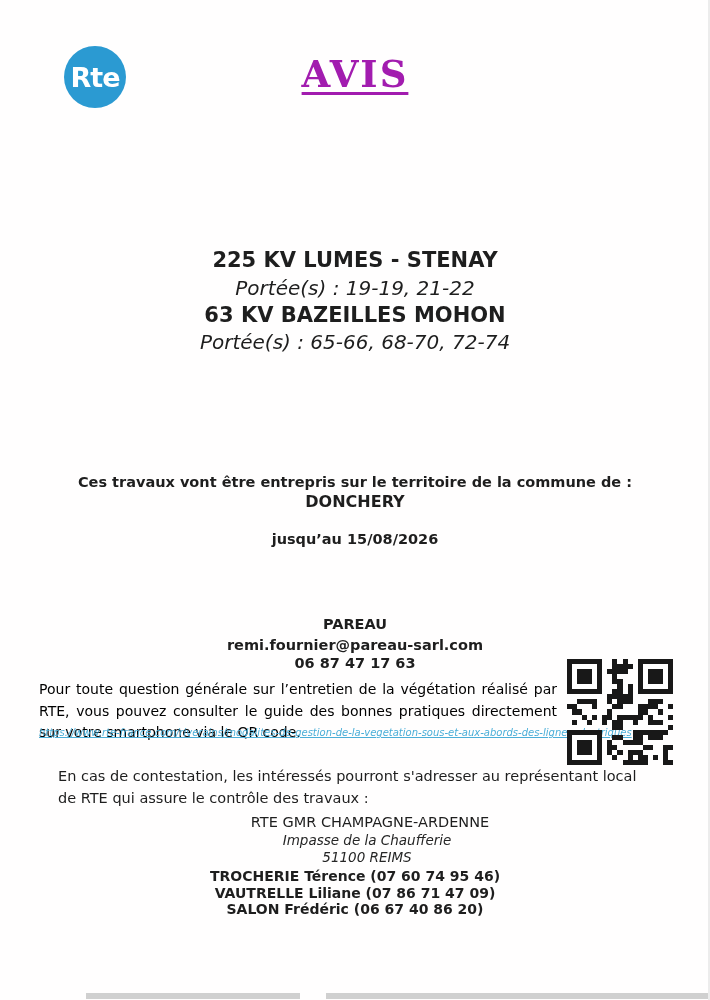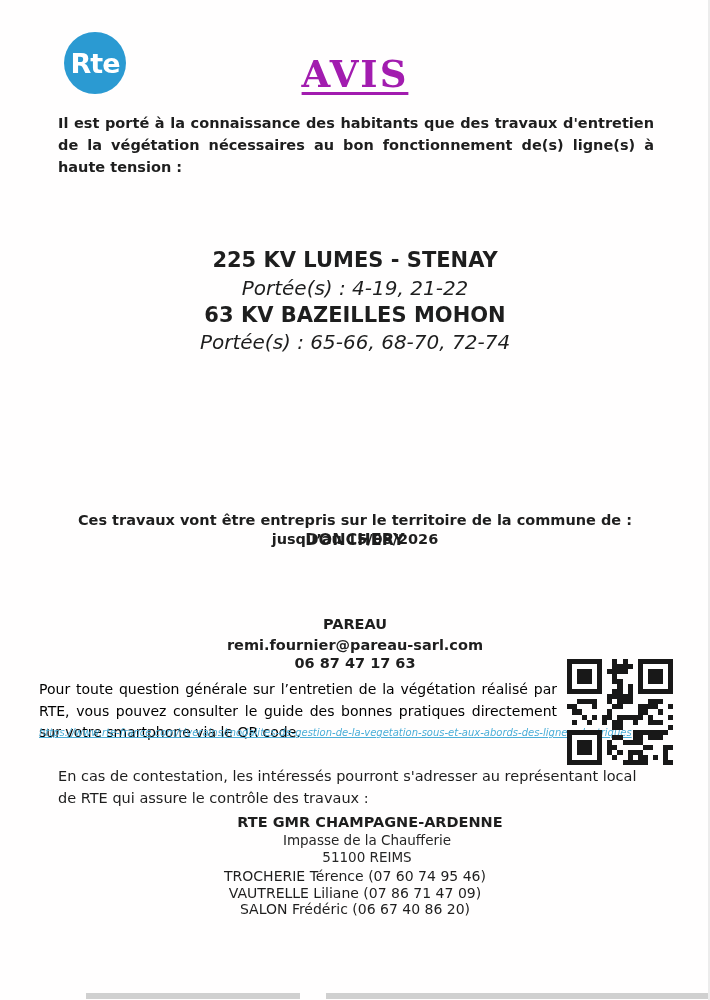--- a/index.html
+++ b/index.html
@@ -12,21 +12,21 @@
   body{font-family:"DejaVu Sans","Liberation Sans",sans-serif;color:var(--ink);}
   .page{
     position:relative;
     width:710px;height:1000px;
     margin:0 auto;
     background:#fffefe;
     overflow:hidden;
   }
   
   .logo{
-    position:absolute;left:64px;top:32px;
+    position:absolute;left:64px;top:46px;
     width:62px;height:62px;border-radius:50%;
     background:var(--logo-blue);
     display:flex;align-items:center;justify-content:center;
   }
   .logo-text{
     color:#ffffff;font-weight:bold;font-size:27px;
     letter-spacing:-1px;
     font-family:"DejaVu Sans",sans-serif;
   }
   .title{
@@ -47,21 +47,21 @@
   }
   
   .lines{
     position:absolute;left:0;top:247px;width:100%;
     text-align:center;
   }
   .line-name{font-weight:bold;font-size:21px;line-height:1.32;}
   .line-portees{font-style:italic;font-size:20px;font-weight:500;line-height:1.35;}
   
   .commune{
-    position:absolute;left:0;top:512px;width:100%;
+    position:absolute;left:0;top:474px;width:100%;
     text-align:center;font-weight:bold;
   }
   .commune-heading{font-size:14.5px;}
   .commune-name{font-size:16px;margin-top:2px;}
   .dates{
     position:absolute;left:0;top:530px;width:100%;
     text-align:center;font-weight:bold;font-size:14.5px;line-height:1.28;
   }
   
   .execution-par{
@@ -93,25 +93,25 @@
   }
   
   .contest-par{
     position:absolute;left:58px;top:766px;width:598px;
     font-weight:normal;font-size:14.5px;line-height:1.5;
   }
   .office-block{
     position:absolute;left:0;top:813px;width:100%;
     text-align:center;line-height:1.28;
   }
-  .office-name{font-weight:bold;font-size:14.5px;padding-left:30px;}
-  .office-addr{font-size:13.5px;color:#262626;margin-left:24px;}
+  .office-name{font-weight:normal;font-size:14.5px;padding-left:30px;}
+  .office-addr{font-style:italic;font-size:13.5px;color:#262626;margin-left:24px;}
   .contacts{
     position:absolute;left:0;top:868px;width:100%;
-    text-align:center;font-weight:normal;font-size:14px;line-height:1.18;
+    text-align:center;font-weight:bold;font-size:14px;line-height:1.18;
   }
   
   .bottom-bar{
     position:absolute;left:86px;right:0;bottom:1px;height:6px;
     background:#a9a9a9;opacity:.55;
   }
   .bottom-bar-gap{
     position:absolute;left:300px;bottom:0;height:8px;width:26px;
     background:#fffefe;
   }
@@ -124,25 +124,24 @@
 <body>
 
 <div class="page">
 
   <div class="logo">
     <span class="logo-text">Rte</span>
   </div>
 
   <div class="title">AVIS</div>
 
-  <p class="intro">Il est porté à la connaissance des habitants que des travaux d'entretien de la végétation nécessaires au bon fonctionnement de(s) ligne(s) à haute tension :</p>
 
   <div class="lines">
     <div class="line-name">225 KV LUMES - STENAY</div>
-    <div class="line-portees">Portée(s) : 4-19, 21-22</div>
+    <div class="line-portees">Portée(s) : 19-19, 21-22</div>
     <div class="line-name">63 KV BAZEILLES MOHON</div>
     <div class="line-portees">Portée(s) : 65-66, 68-70, 72-74</div>
   </div>
 
   <div class="commune">
     <div class="commune-heading">Ces travaux vont être entrepris sur le territoire de la commune de :</div>
     <div class="commune-name">DONCHERY</div>
   </div>
 
   <div class="dates">

